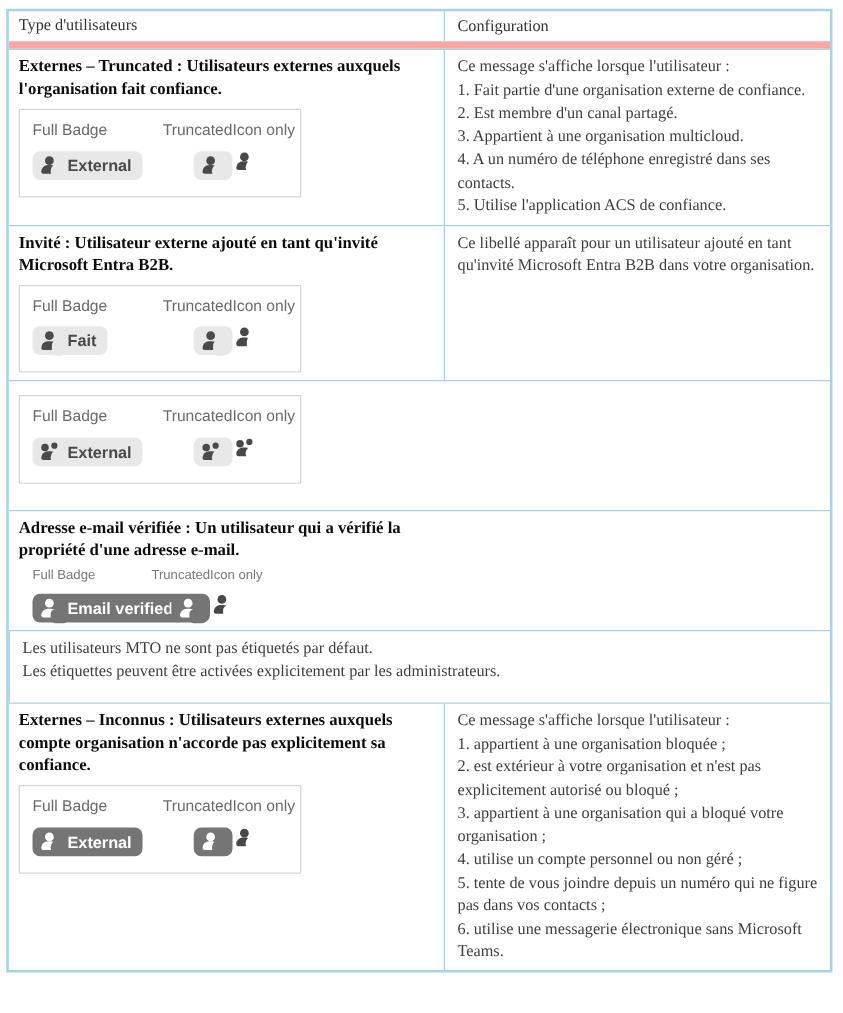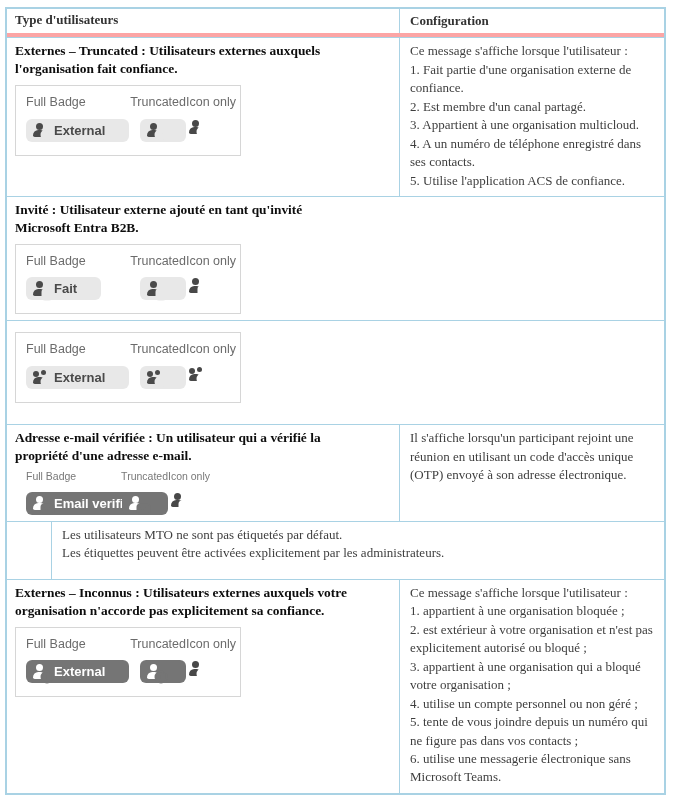--- a/index.html
+++ b/index.html
@@ -6,28 +6,28 @@
   body {
     width:674px; height:810px; background:#ffffff; position:relative;
     font-family:"Liberation Serif", serif; color:#222;
     -webkit-font-smoothing:antialiased;
   }
   .table {
     position:absolute; left:5px; top:7px; width:661px;
     border:2px solid #a9d2e4; box-sizing:border-box; background:#fff;
   }
   .trow { display:flex; border-top:1px solid #a9d2e4; align-items:stretch; }
-  .trow.header-row { border-top:none; border-bottom:4px solid #fca5a5;font-weight:bold; }
+  .trow.header-row { border-top:none; border-bottom:6px solid #fca5a5; }
   .cell-l {
     width:348px; box-sizing:border-box; padding:4px 8px 6px 8px; flex:none;
   }
   .cell-r {
     flex:1; box-sizing:border-box; border-left:1px solid #a9d2e4;
     padding:4px 8px 6px 10px; font-size:13px; color:#3e3e3e;
-    line-height:1.42; white-space:pre-line;margin-left:44px;
+    line-height:1.42; white-space:pre-line;
   }
   .header-row .cell-l, .header-row .cell-r {
     font-size:13px; color:#333; padding-top:3px; padding-bottom:3px; white-space:normal;
   }
   .row-title { font-weight:bold; font-size:13.4px; color:#0d0d0d; line-height:1.34; }
   
   .r1{min-height:126px}.r2{min-height:107px}.r3{min-height:103px}.r4{min-height:93px}
   .r5{min-height:57px}.r6{min-height:187px}
 
   
@@ -37,21 +37,21 @@
   .badge-group.boxed { border:1px solid #d6d6d6; padding:10px 10px 13px 10px; width:204px; }
   .badge-group.small { margin-left:11px; margin-top:6px; }
   .bcol { display:flex; flex-direction:column; gap:10px; flex:none; }
   .bcol.c1 { width:98px; } .bcol.c2 { width:62px;align-items:flex-end; }
   .badge-group.small .bcol.c1 { width:96px; } .badge-group.small .bcol.c2 { width:46px; }
   .blabel { color:#6b6b6b; font-size:12.5px; line-height:1; white-space:nowrap; }
   .badge-group.small .blabel { font-size:10.5px; color:#787878; }
 
   .pill {
     display:inline-flex; align-items:center; gap:6px; height:23px;
-    padding:0 24px 0 6px; border-radius:6px; width:fit-content;
+    padding:0 9px 0 6px; border-radius:6px; width:fit-content;
     font-size:13px; font-weight:600; line-height:1; white-space:nowrap;
   }
   .pill.icononly { background:none !important; padding:0 2px; height:17px; }
   .pill.light { background:#e8e8e8; color:#4a4a4a; }
   .pill.mid   { background:#757575; color:#ffffff; }
   .pill.bare  { color:#484848; }
 
   
   .picon { position:relative; width:16px; height:15px; flex:none; }
   .picon .head { position:absolute; left:4px; top:0; width:7px; height:7px; border-radius:50%; background:currentColor; }
@@ -161,20 +161,21 @@
             <div class="pill bare icononly">
               <span class="picon">
                 <span class="head"></span>
                 <span class="pbody"></span>
                 <span class="status square"></span>
               </span>
             </div>
           </div>
         </div>
     </div>
+    <div class="cell-r">Ce libellé apparaît pour un utilisateur ajouté en tant qu'invité Microsoft Entra B2B dans votre organisation.</div>
   </div>
 
   <div class="trow r3">
     <div class="cell-l">
       <div class="badge-group boxed">
           <div class="bcol c1">
             <div class="blabel">Full Badge</div>
             <div class="pill light">
               <span class="picon group">
                 <span class="head"></span>
@@ -241,31 +242,30 @@
             <div class="pill bare icononly">
               <span class="picon">
                 <span class="head"></span>
                 <span class="pbody"></span>
                 <span class="status envelope"></span>
               </span>
             </div>
           </div>
         </div>
     </div>
-    <div class="cell-r">Il s'affiche lorsqu'un participant rejoint une réunion en utilisant un code d'accès unique (OTP) envoyé à son adresse électronique.</div>
   </div>
 
   <div class="trow r5">
     <div class="cell-r">Les utilisateurs MTO ne sont pas étiquetés par défaut.
 Les étiquettes peuvent être activées explicitement par les administrateurs.</div>
   </div>
 
   <div class="trow r6">
     <div class="cell-l">
-      <div class="row-title">Externes – Inconnus : Utilisateurs externes auxquels votre organisation n'accorde pas explicitement sa confiance.</div>
+      <div class="row-title">Externes – Inconnus : Utilisateurs externes auxquels compte organisation n'accorde pas explicitement sa confiance.</div>
       <div class="badge-group boxed">
           <div class="bcol c1">
             <div class="blabel">Full Badge</div>
             <div class="pill mid">
               <span class="picon">
                 <span class="head"></span>
                 <span class="pbody"></span>
                 <span class="status">!</span>
               </span>
               <span>External</span>

